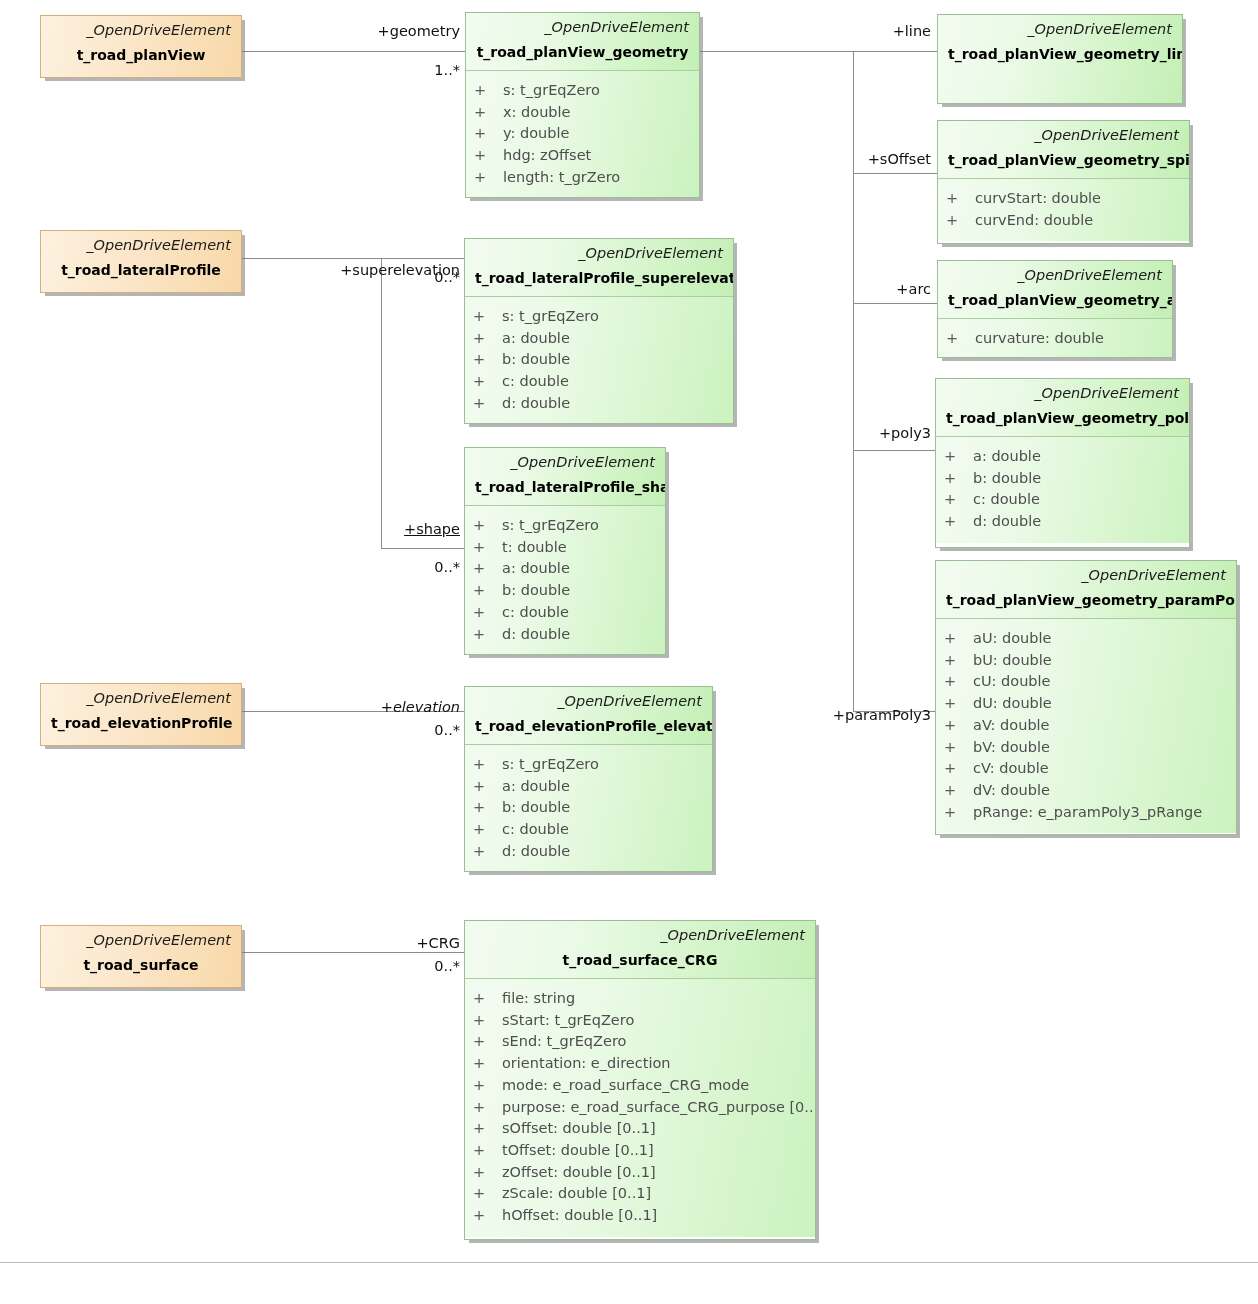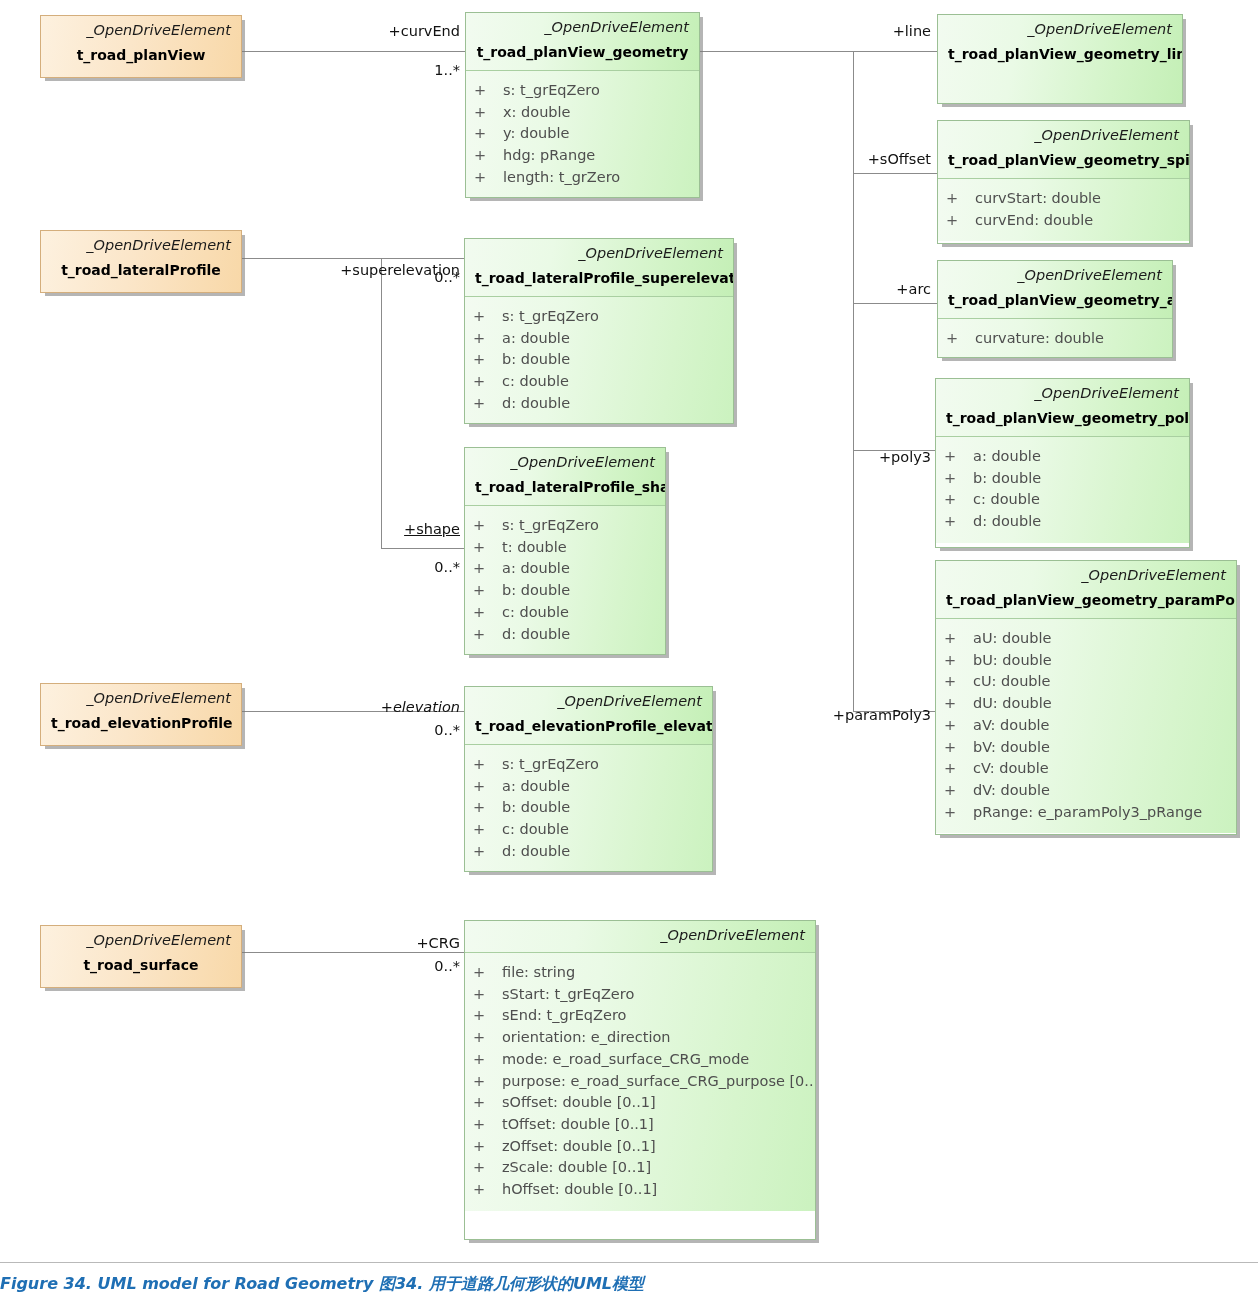--- a/index.html
+++ b/index.html
@@ -98,27 +98,27 @@
   <div class="ln h" style="left:853px;top:711px;width:84px;"></div>
 
   <div class="ln h" style="left:242px;top:258px;width:224px;"></div>
   <div class="ln v" style="left:381px;top:258px;height:291px;"></div>
   <div class="ln h" style="left:381px;top:548px;width:85px;"></div>
 
   <div class="ln h" style="left:242px;top:711px;width:224px;"></div>
 
   <div class="ln h" style="left:242px;top:952px;width:224px;"></div>
 
-  <div class="elbl r" style="left:300px;top:22px;width:160px;">+curvEnd</div>
+  <div class="elbl r" style="left:300px;top:22px;width:160px;">+geometry</div>
   <div class="elbl r" style="left:340px;top:61px;width:120px;">1..*</div>
 
   <div class="elbl r" style="left:800px;top:22px;width:131px;">+line</div>
   <div class="elbl r" style="left:800px;top:150px;width:131px;">+sOffset</div>
   <div class="elbl r" style="left:800px;top:280px;width:131px;">+arc</div>
-  <div class="elbl r" style="left:800px;top:448px;width:131px;">+poly3</div>
+  <div class="elbl r" style="left:800px;top:424px;width:131px;">+poly3</div>
   <div class="elbl r" style="left:760px;top:706px;width:171px;">+paramPoly3</div>
 
   <div class="elbl r" style="left:260px;top:230px;width:200px;margin-top:31px;">+superelevation</div>
   <div class="elbl r" style="left:340px;top:268px;width:120px;">0..*</div>
 
   <div class="elbl r" style="left:300px;top:520px;width:160px;text-decoration:underline;">+shape</div>
   <div class="elbl r" style="left:340px;top:558px;width:120px;">0..*</div>
 
   <div class="elbl r" style="left:300px;top:698px;width:160px;font-style:italic;">+elevation</div>
   <div class="elbl r" style="left:340px;top:721px;width:120px;">0..*</div>
@@ -146,21 +146,21 @@
       <div class="attr">
           <span class="vis">+</span>
           <span class="sig">x: double</span>
         </div>
       <div class="attr">
           <span class="vis">+</span>
           <span class="sig">y: double</span>
         </div>
       <div class="attr">
           <span class="vis">+</span>
-          <span class="sig">hdg: pRange</span>
+          <span class="sig">hdg: zOffset</span>
         </div>
       <div class="attr">
           <span class="vis">+</span>
           <span class="sig">length: t_grZero</span>
         </div>
     </div>
   </div>
 
   <div class="uml noattrs" style="left:937px;top:14px;width:246px;height:90px;">
     <div class="hdr" style="height:100%;box-sizing:border-box;">
@@ -377,20 +377,21 @@
   <div class="uml orange noattrs" style="left:40px;top:925px;width:202px;height:63px;">
     <div class="hdr" style="height:100%;box-sizing:border-box;">
       <div class="stereo">_OpenDriveElement</div>
       <div class="cname center">t_road_surface</div>
     </div>
   </div>
 
   <div class="uml" style="left:464px;top:920px;width:352px;height:320px;">
     <div class="hdr">
       <div class="stereo">_OpenDriveElement</div>
+      <div class="cname center">t_road_surface_CRG</div>
     </div>
     <div class="attrs">
       <div class="attr">
           <span class="vis">+</span>
           <span class="sig">file: string</span>
         </div>
       <div class="attr">
           <span class="vis">+</span>
           <span class="sig">sStart: t_grEqZero</span>
         </div>
@@ -427,15 +428,14 @@
           <span class="sig">zScale: double [0..1]</span>
         </div>
       <div class="attr">
           <span class="vis">+</span>
           <span class="sig">hOffset: double [0..1]</span>
         </div>
     </div>
   </div>
 
   <div class="caprule"></div>
-  <div class="caption">Figure 34. UML model for Road Geometry 图34. 用于道路几何形状的UML模型</div>
 
 </div>
 
 </body></html>

